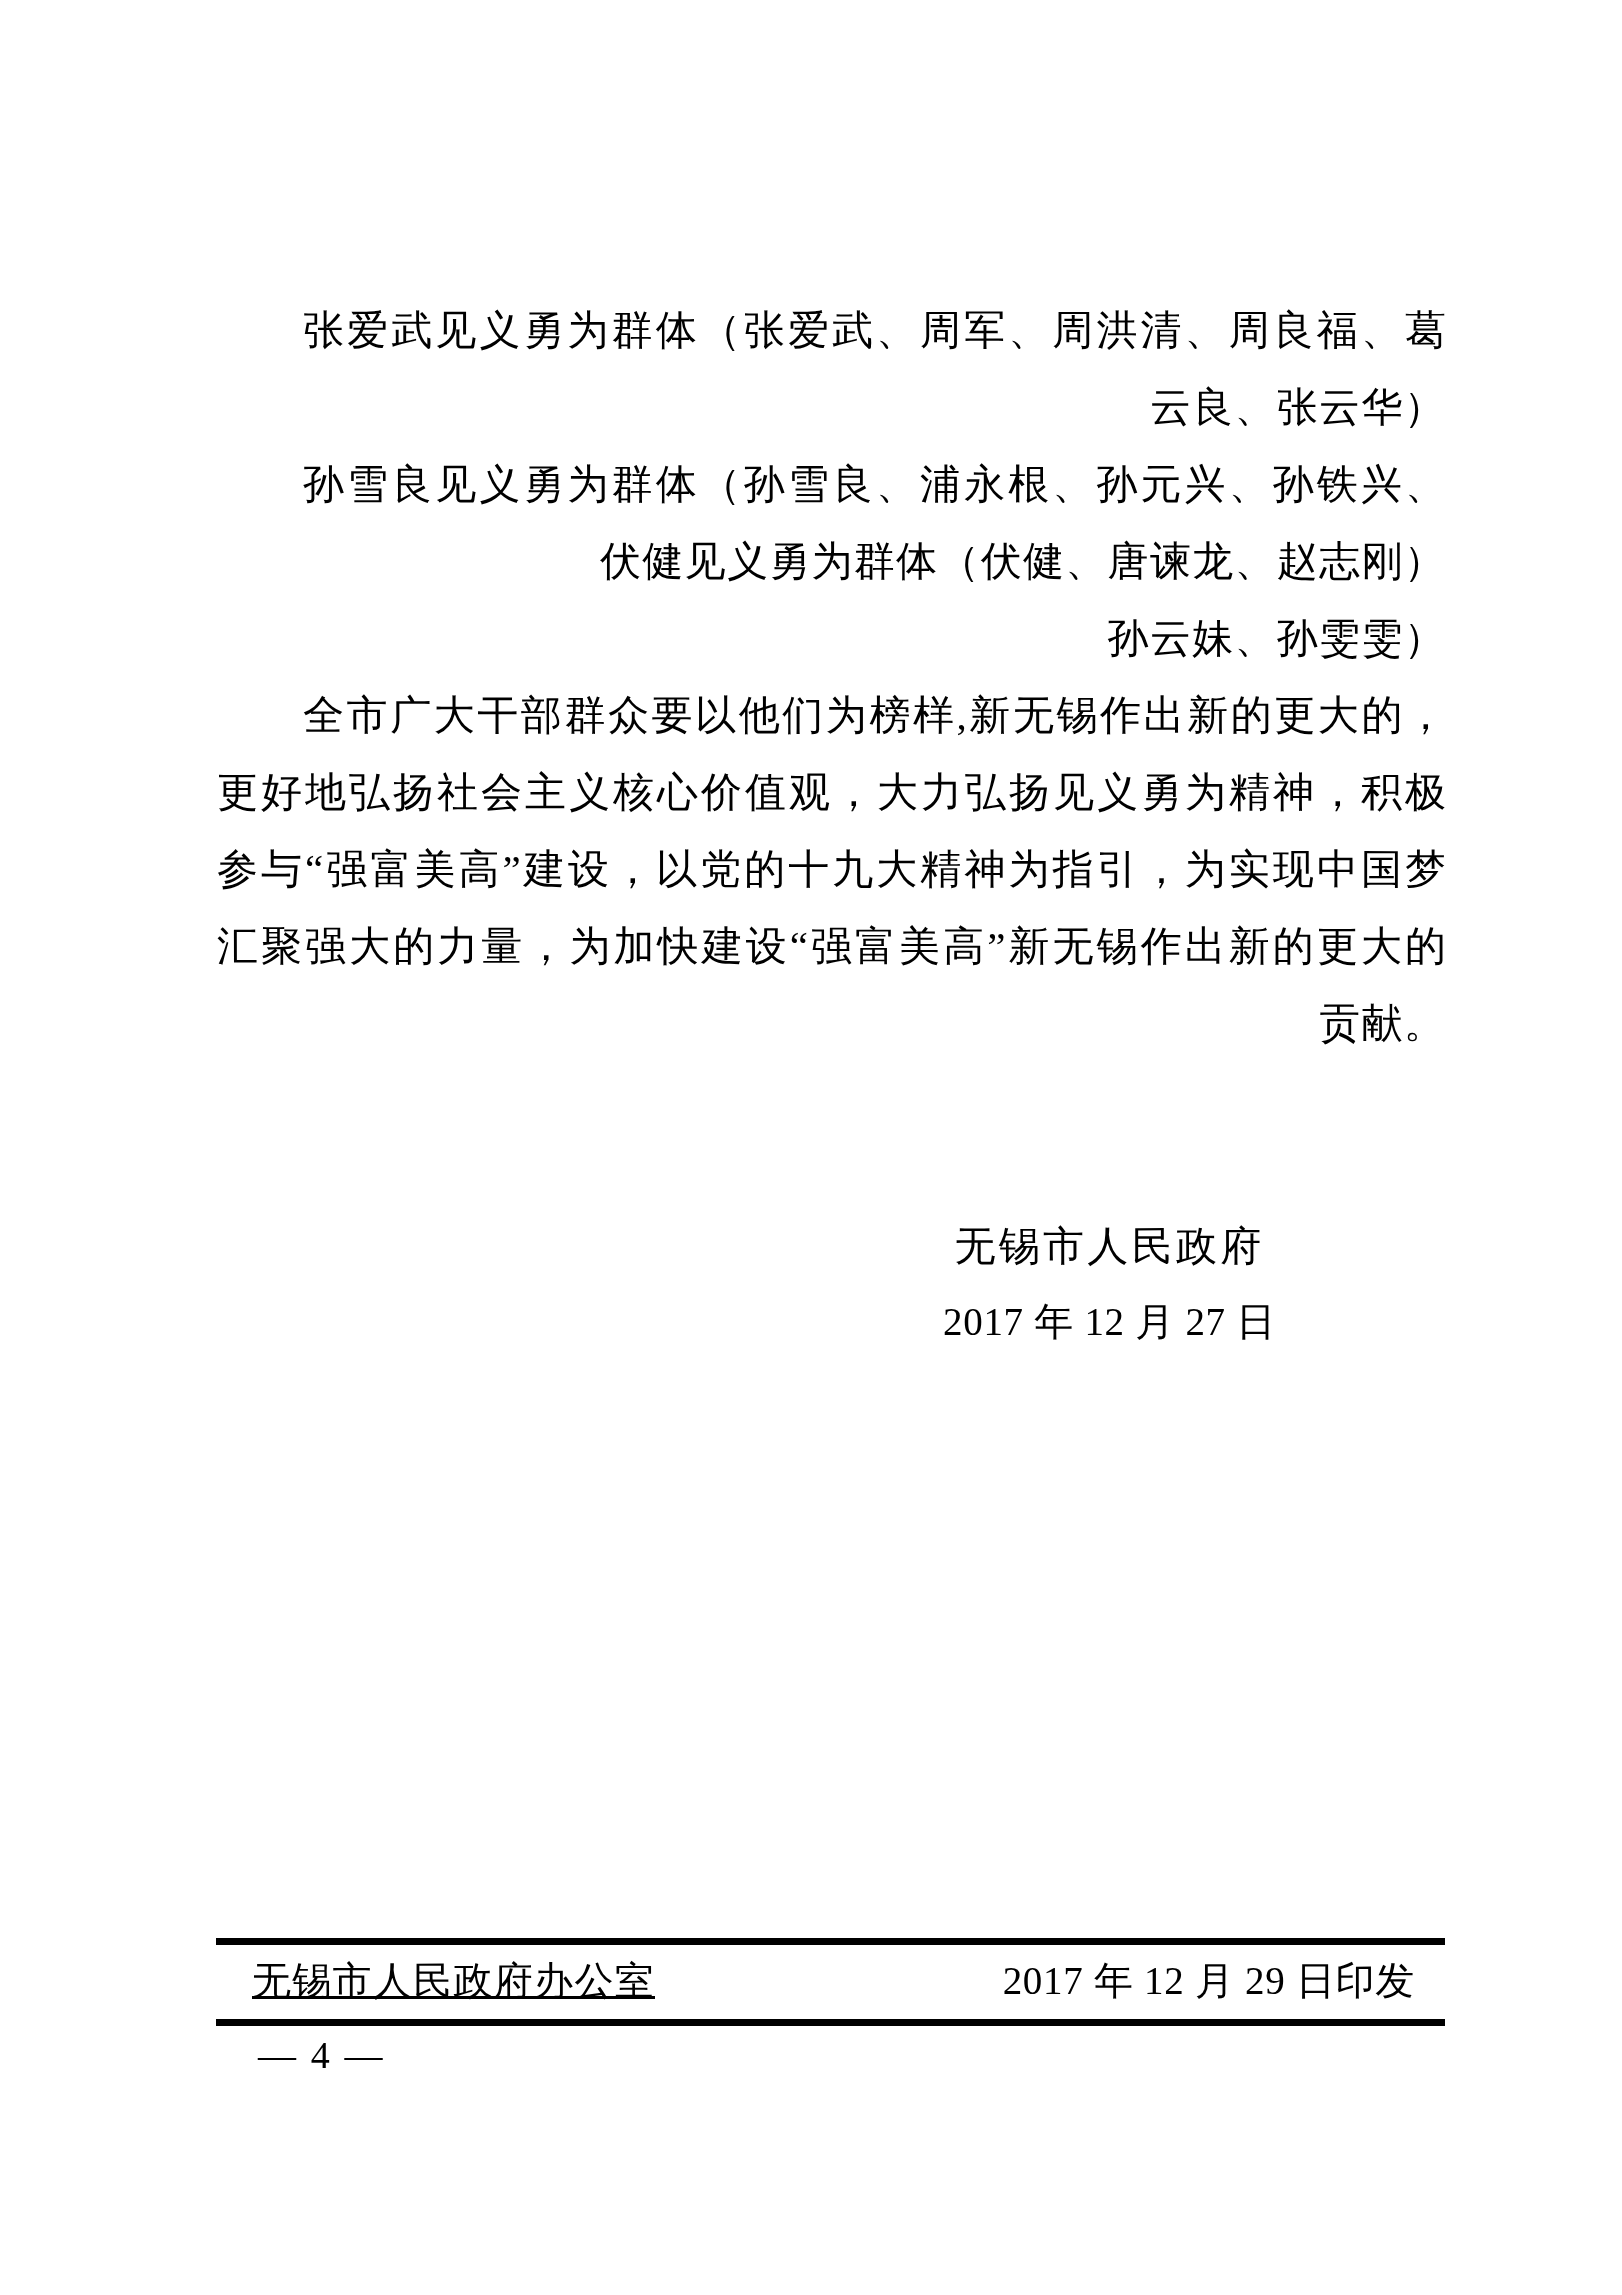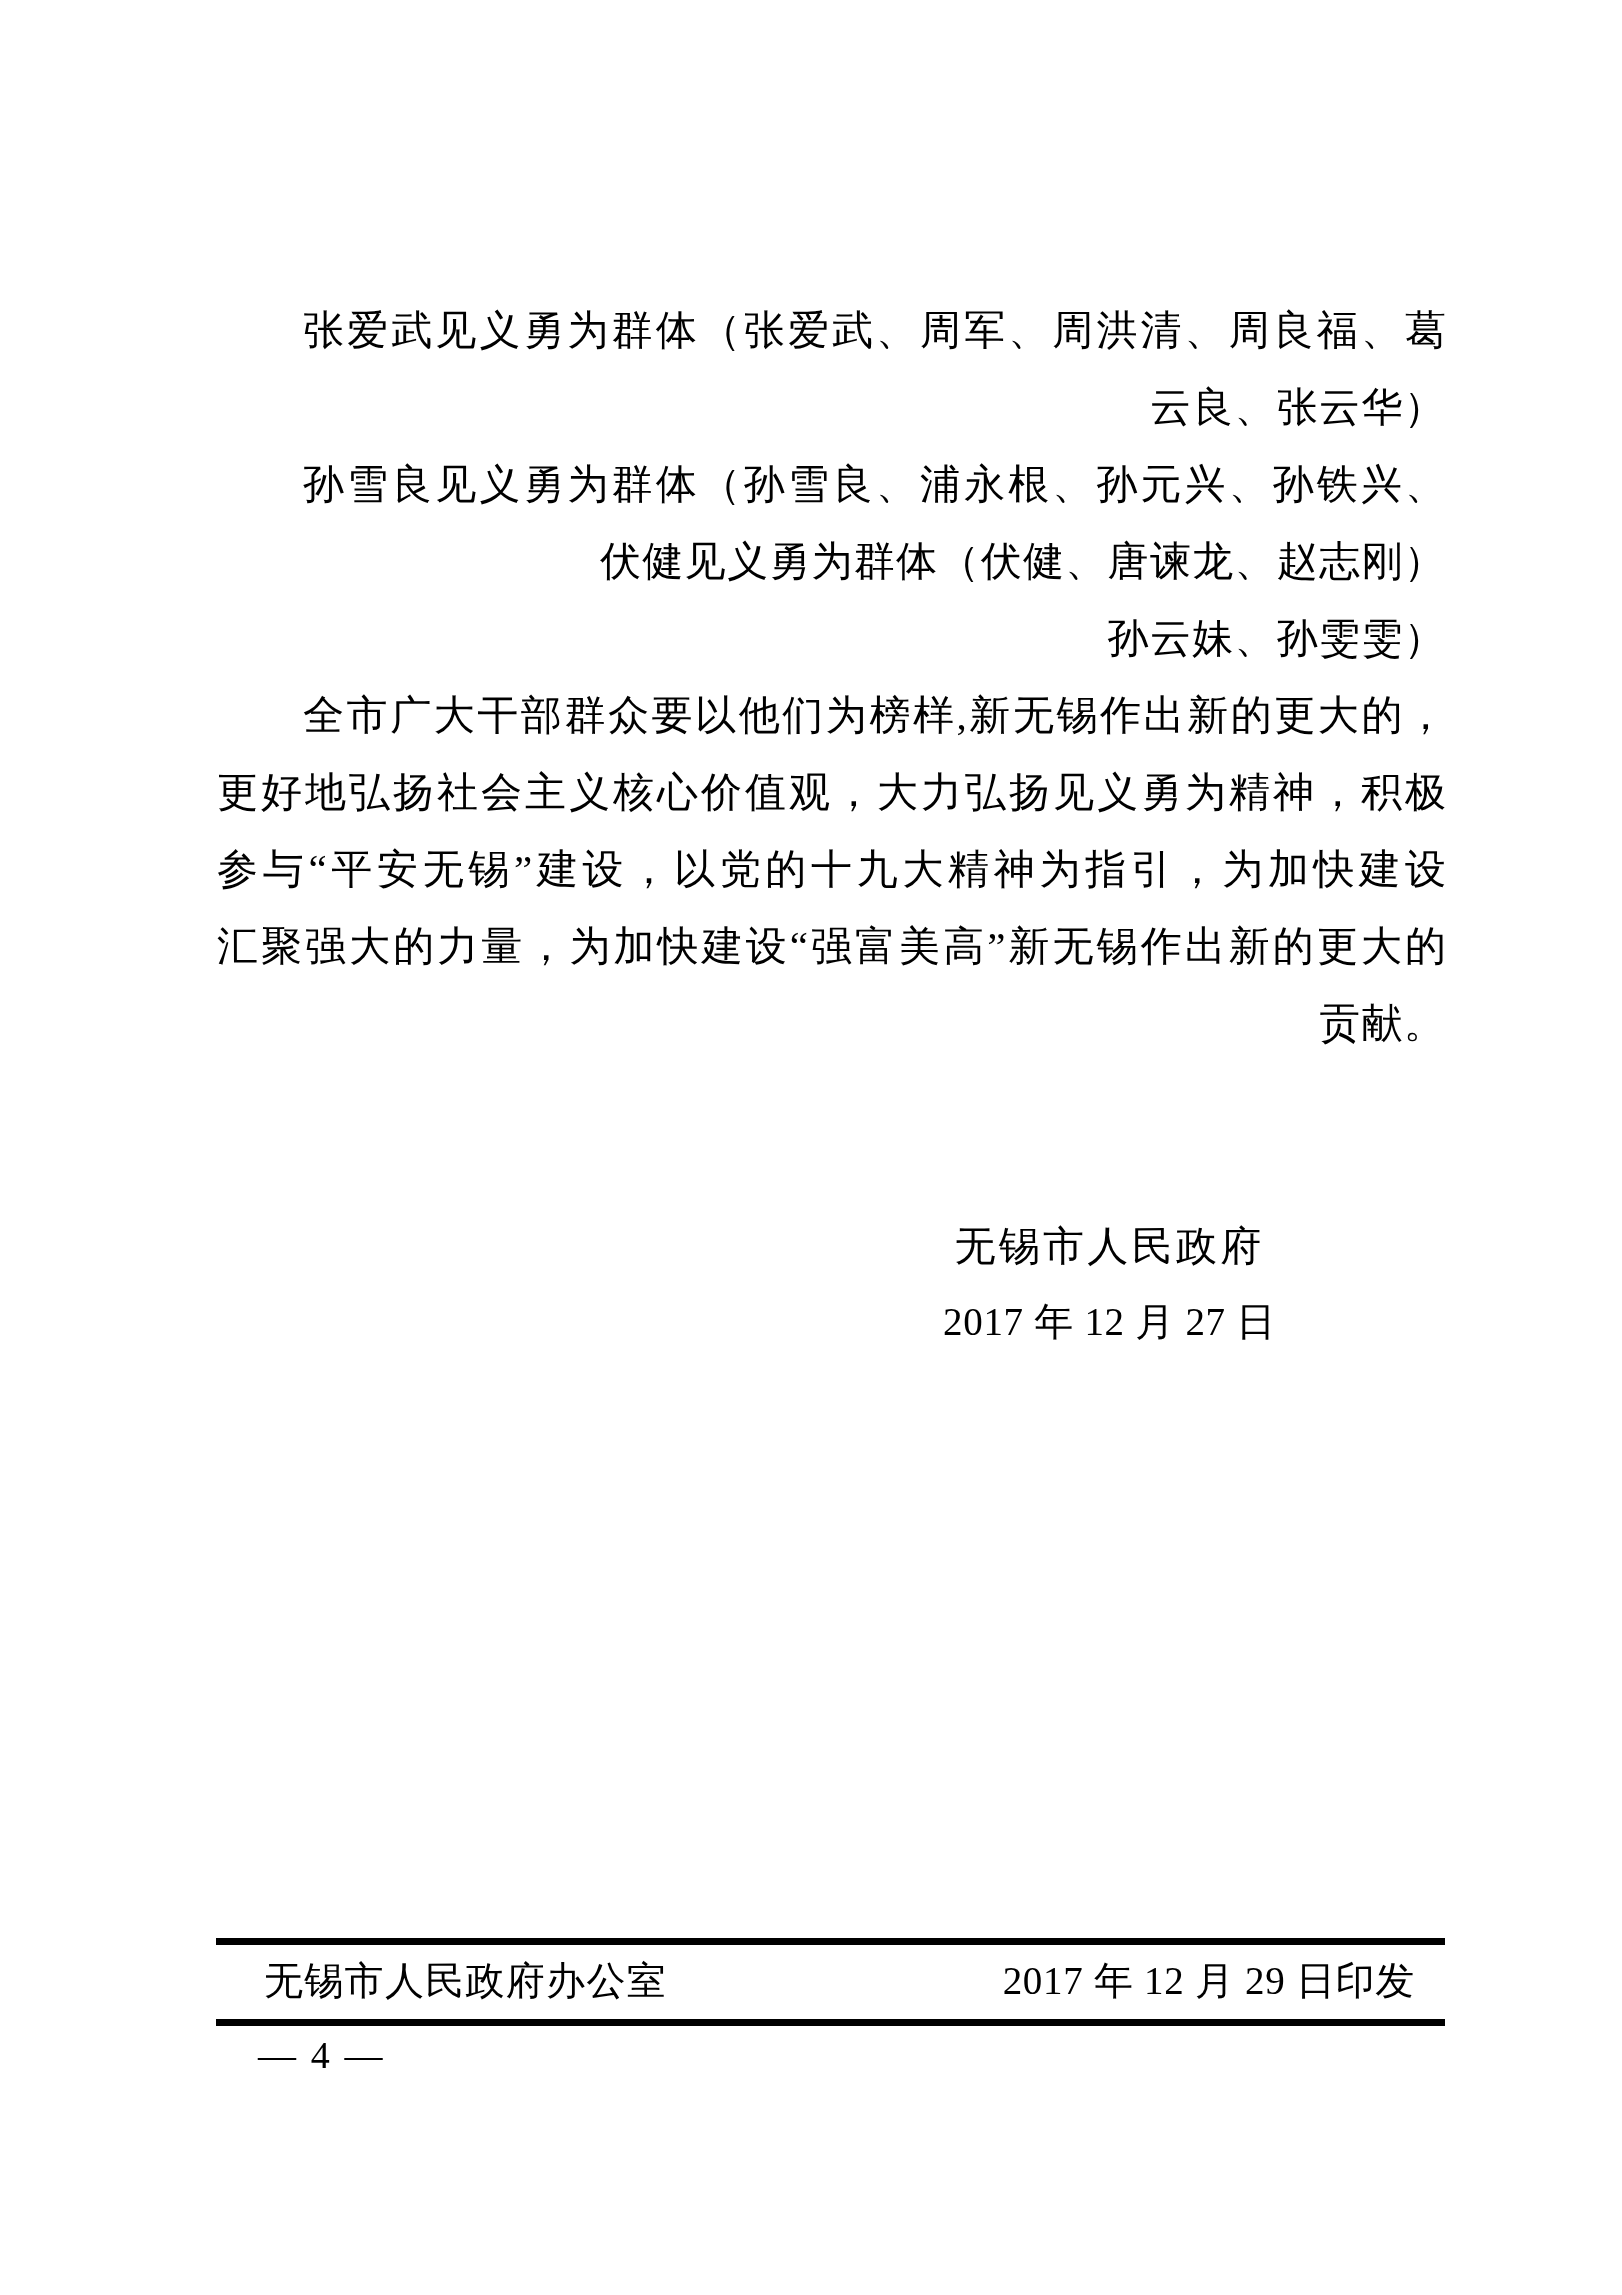--- a/index.html
+++ b/index.html
@@ -72,22 +72,23 @@
     left: 216px;
     top: 1955px;
     width: 1229px;
     display: flex;
     justify-content: space-between;
     align-items: center;
     font-size: 39px;
     line-height: 52px;
   }
   .footer-row .office {
-    margin-left: 48px;
+    margin-left: 36px;
     letter-spacing: 1.3px;
+    text-decoration: underline;
   }
   .footer-row .print-date {
     margin-right: 30px;
     letter-spacing: 0.7px;
   }
   .page-number {
     position: absolute;
     left: 258px;
     top: 2029px;
     font-size: 38px;
@@ -101,21 +102,21 @@
 <div class="page">
 
   <div class="body-text">
     <div class="line indent justify">张爱武见义勇为群体（张爱武、周军、周洪清、周良福、葛</div>
     <div class="line">云良、张云华）</div>
     <div class="line indent justify">孙雪良见义勇为群体（孙雪良、浦永根、孙元兴、孙铁兴、</div>
     <div class="line indent">伏健见义勇为群体（伏健、唐谏龙、赵志刚）</div>
     <div class="line">孙云妹、孙雯雯）</div>
     <div class="line indent justify">全市广大干部群众要以他们为榜样,新无锡作出新的更大的，</div>
     <div class="line justify">更好地弘扬社会主义核心价值观，大力弘扬见义勇为精神，积极</div>
-    <div class="line justify">参与“平安无锡”建设，以党的十九大精神为指引，为加快建设</div>
+    <div class="line justify">参与“强富美高”建设，以党的十九大精神为指引，为实现中国梦</div>
     <div class="line justify">汇聚强大的力量，为加快建设“强富美高”新无锡作出新的更大的</div>
     <div class="line">贡献。</div>
   </div>
 
   <div class="signature">
     <div class="issuer">无锡市人民政府</div>
     <div class="sig-date">2017 年 12 月 27 日</div>
   </div>
 
   <div class="rule top"></div>

